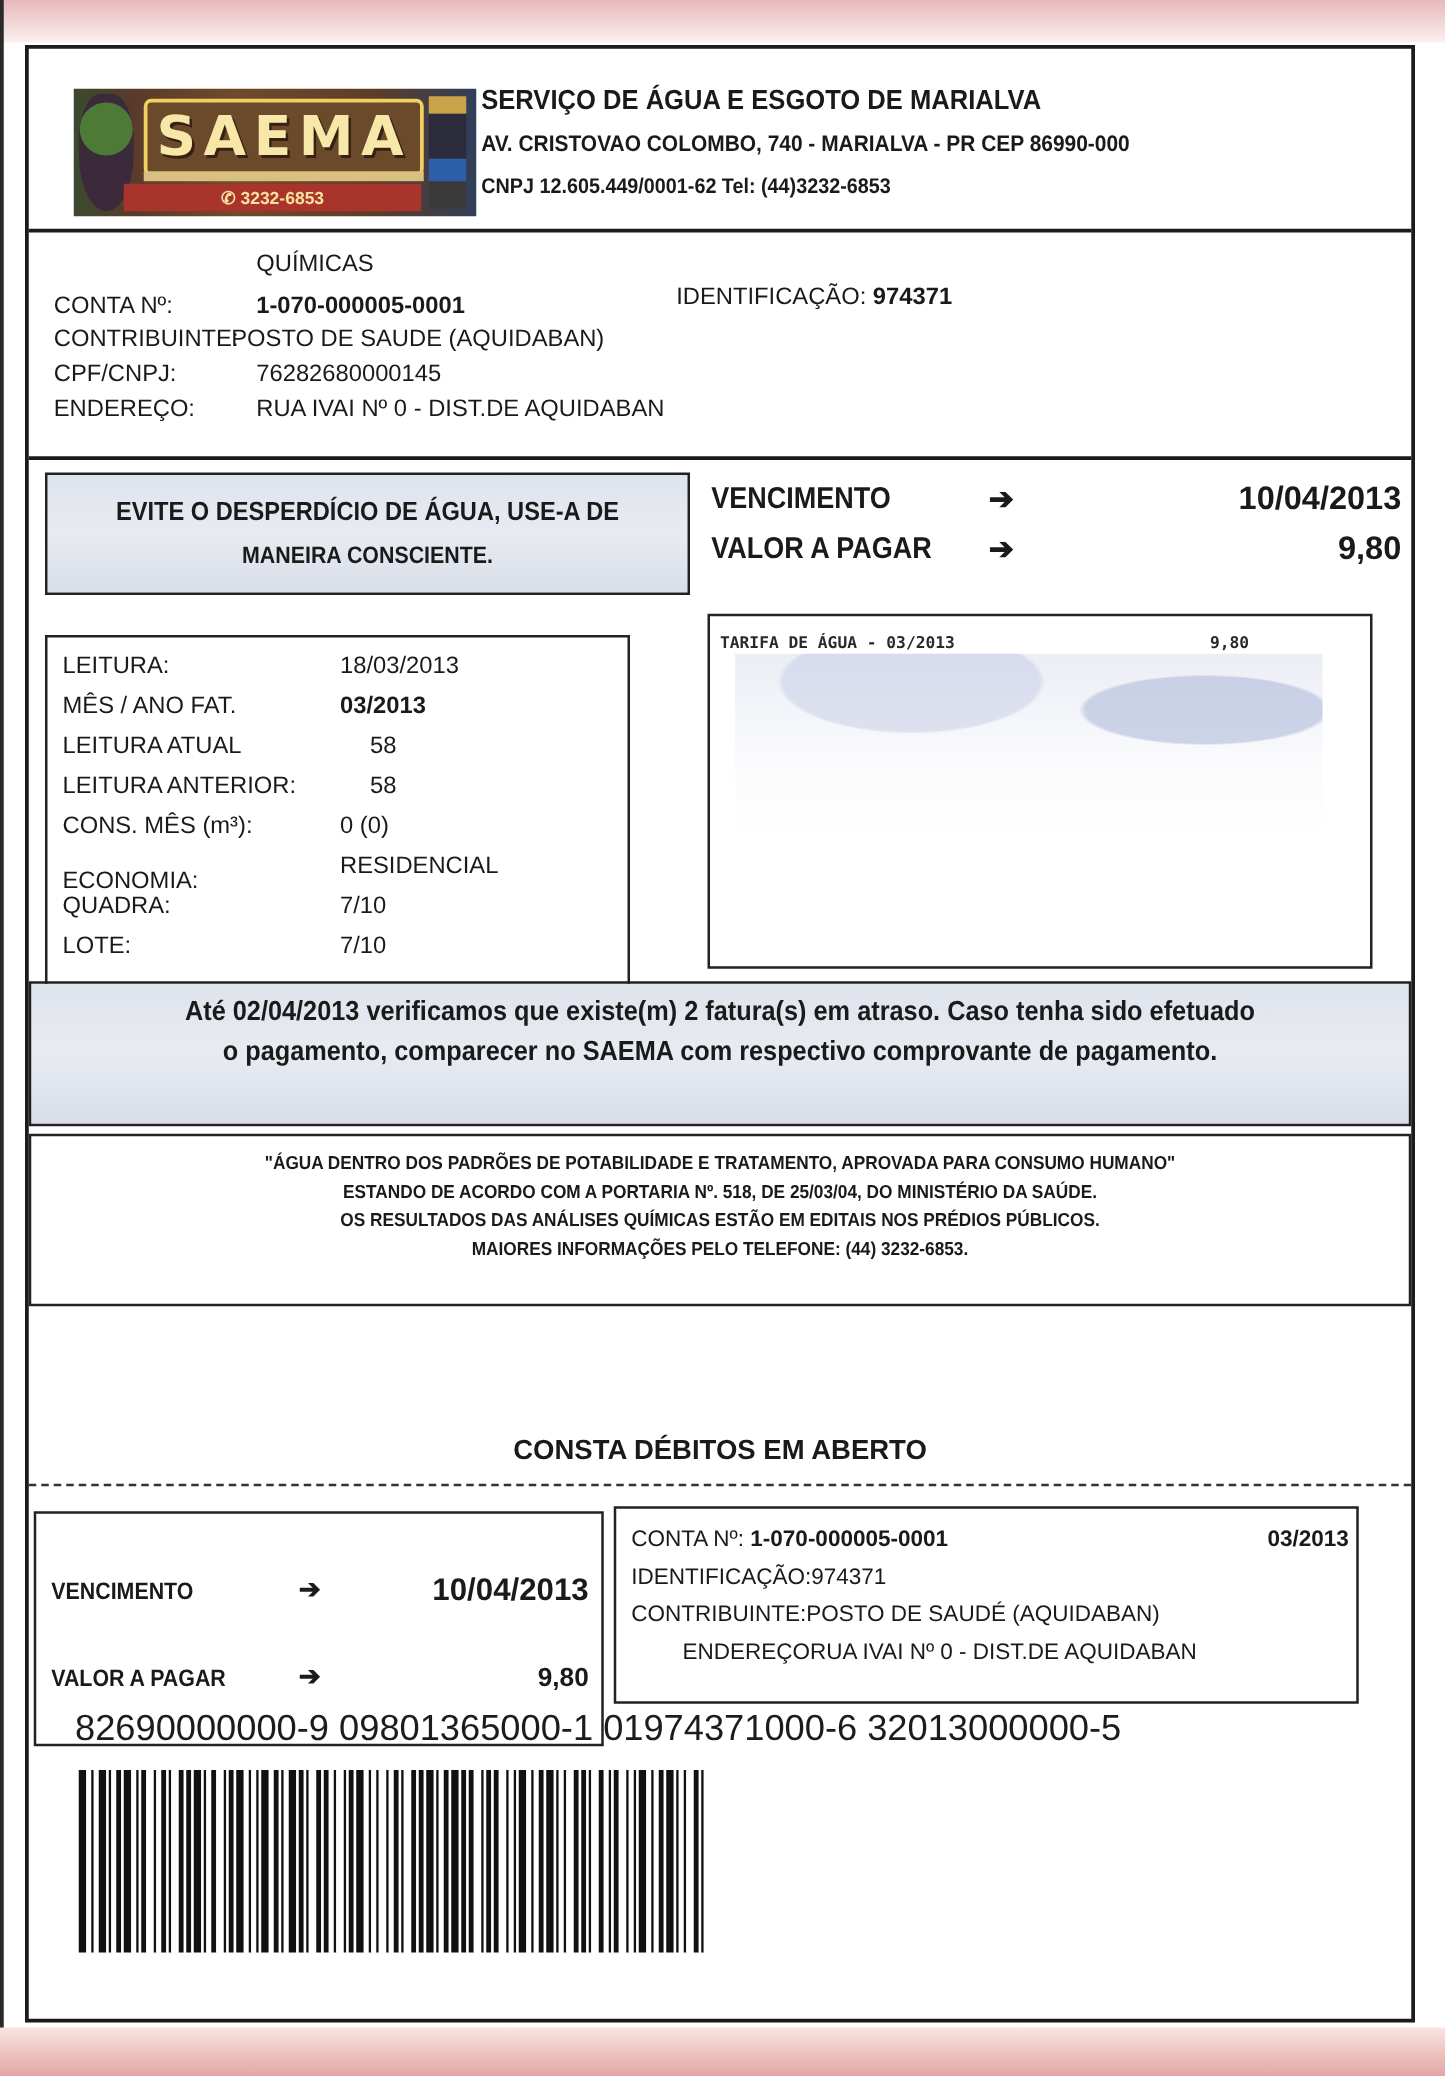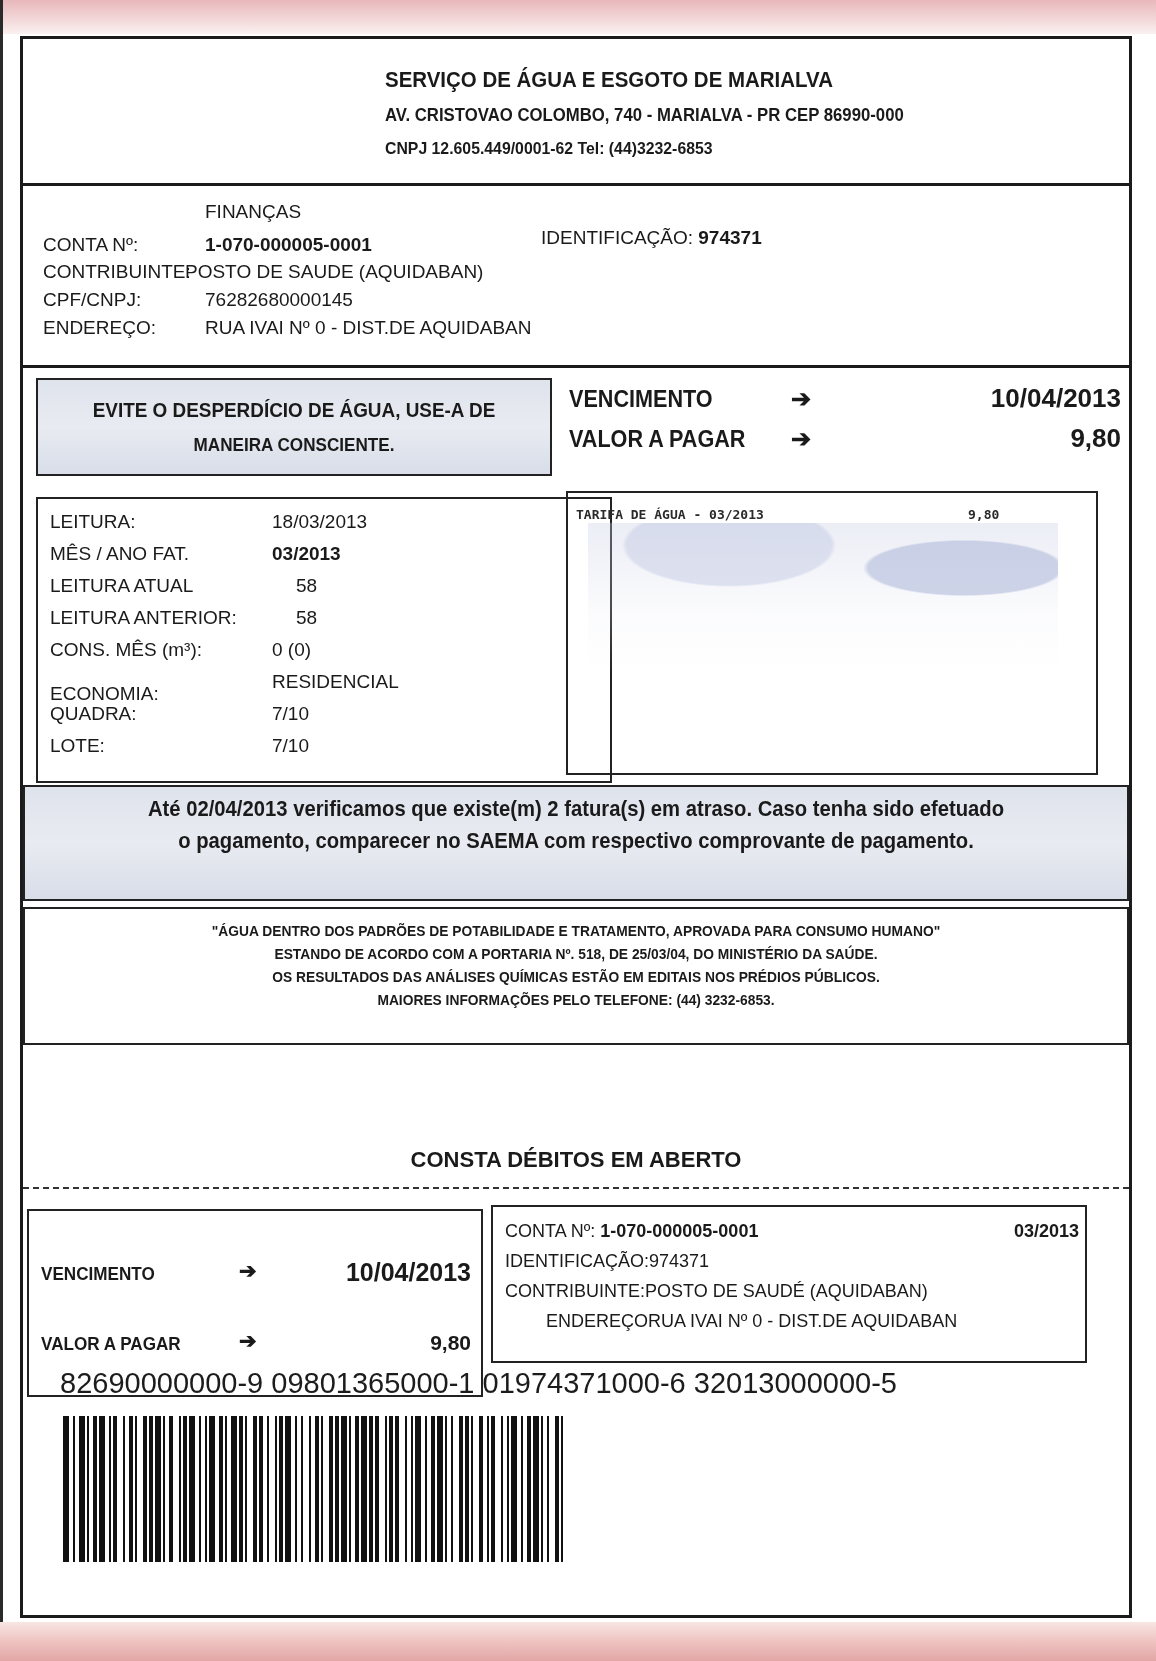--- a/index.html
+++ b/index.html
@@ -100,27 +100,34 @@
 </style>
 </head>
 <body>
 
 <div class="scan-top"></div>
 <div class="scan-left"></div>
 <div class="scan-bottom"></div>
 
 <div class="sheet">
 
+  <div class="logo">
+    <div class="logo-grapes"></div>
+    <div class="logo-word">SAEMA</div>
+    <div class="logo-sub"></div>
+    <div class="logo-phone"><span>✆ </span><span>3232-6853</span></div>
+    <div class="logo-tap"></div>
+  </div>
   <div class="hdr-line" style="top:28px; font-size:22px; transform:scaleX(0.93);">SERVIÇO DE ÁGUA E ESGOTO DE MARIALVA</div>
   <div class="hdr-line" style="top:66px; font-size:18px; transform:scaleX(0.93);">AV. CRISTOVAO COLOMBO, 740 - MARIALVA - PR  CEP 86990-000</div>
   <div class="hdr-line" style="top:100px; font-size:17px; transform:scaleX(0.93);">CNPJ 12.605.449/0001-62   Tel: (44)3232-6853</div>
 
   <div class="hr" style="top:144px;"></div>
 
-  <div class="label" style="left:182px; top:162px;">FINANÇAS</div>
+  <div class="label" style="left:182px; top:162px;">QUÍMICAS</div>
   <div class="label" style="left:20px; top:195px;">CONTA Nº:</div>
   <div class="label bold" style="left:182px; top:195px;">1-070-000005-0001</div>
   <div class="label" style="left:518px; top:188px;"><span>IDENTIFICAÇÃO:</span> <b>974371</b></div>
   <div class="label" style="left:20px; top:222px;">CONTRIBUINTE:</div>
   <div class="label" style="left:162px; top:222px;">POSTO DE SAUDE (AQUIDABAN)</div>
   <div class="label" style="left:20px; top:250px;">CPF/CNPJ:</div>
   <div class="label" style="left:182px; top:250px;">76282680000145</div>
   <div class="label" style="left:20px; top:278px;">ENDEREÇO:</div>
   <div class="label" style="left:182px; top:278px;">RUA IVAI Nº 0 - DIST.DE AQUIDABAN</div>
 
@@ -131,21 +138,21 @@
     <div class="abs bold" style="left:0; top:54px; width:512px; text-align:center; font-size:19px; transform:scaleX(0.9);">MANEIRA CONSCIENTE.</div>
   </div>
 
   <div class="due-row" style="left:546px; top:346px; transform:scaleX(0.9); transform-origin:left top;">VENCIMENTO</div>
   <div class="arrow" style="left:768px; top:346px;">➔</div>
   <div class="due-row" style="right:8px; top:344px; font-size:26px;">10/04/2013</div>
   <div class="due-row" style="left:546px; top:386px; transform:scaleX(0.9); transform-origin:left top;">VALOR A PAGAR</div>
   <div class="arrow" style="left:768px; top:386px;">➔</div>
   <div class="due-row" style="right:8px; top:384px; font-size:26px;">9,80</div>
 
-  <div class="box" style="left:13px; top:458px; width:576px; height:286px;">
+  <div class="box" style="left:13px; top:469px; width:468px; height:286px;">
     <div id="reading-rows">
         <div class="abs label" style="left: 12px; top: 12px;">LEITURA:</div>
         <div class="abs label" style="left: 234px; top: 12px;">18/03/2013</div>
         <div class="abs label" style="left: 12px; top: 44px;">MÊS / ANO FAT.</div>
         <div class="abs label bold" style="left: 234px; top: 44px;">03/2013</div>
         <div class="abs label" style="left: 12px; top: 76px;">LEITURA ATUAL</div>
         <div class="abs label" style="left: 258px; top: 76px;">58</div>
         <div class="abs label" style="left: 12px; top: 108px;">LEITURA ANTERIOR:</div>
         <div class="abs label" style="left: 258px; top: 108px;">58</div>
         <div class="abs label" style="left: 12px; top: 140px;">CONS. MÊS (m³):</div>

